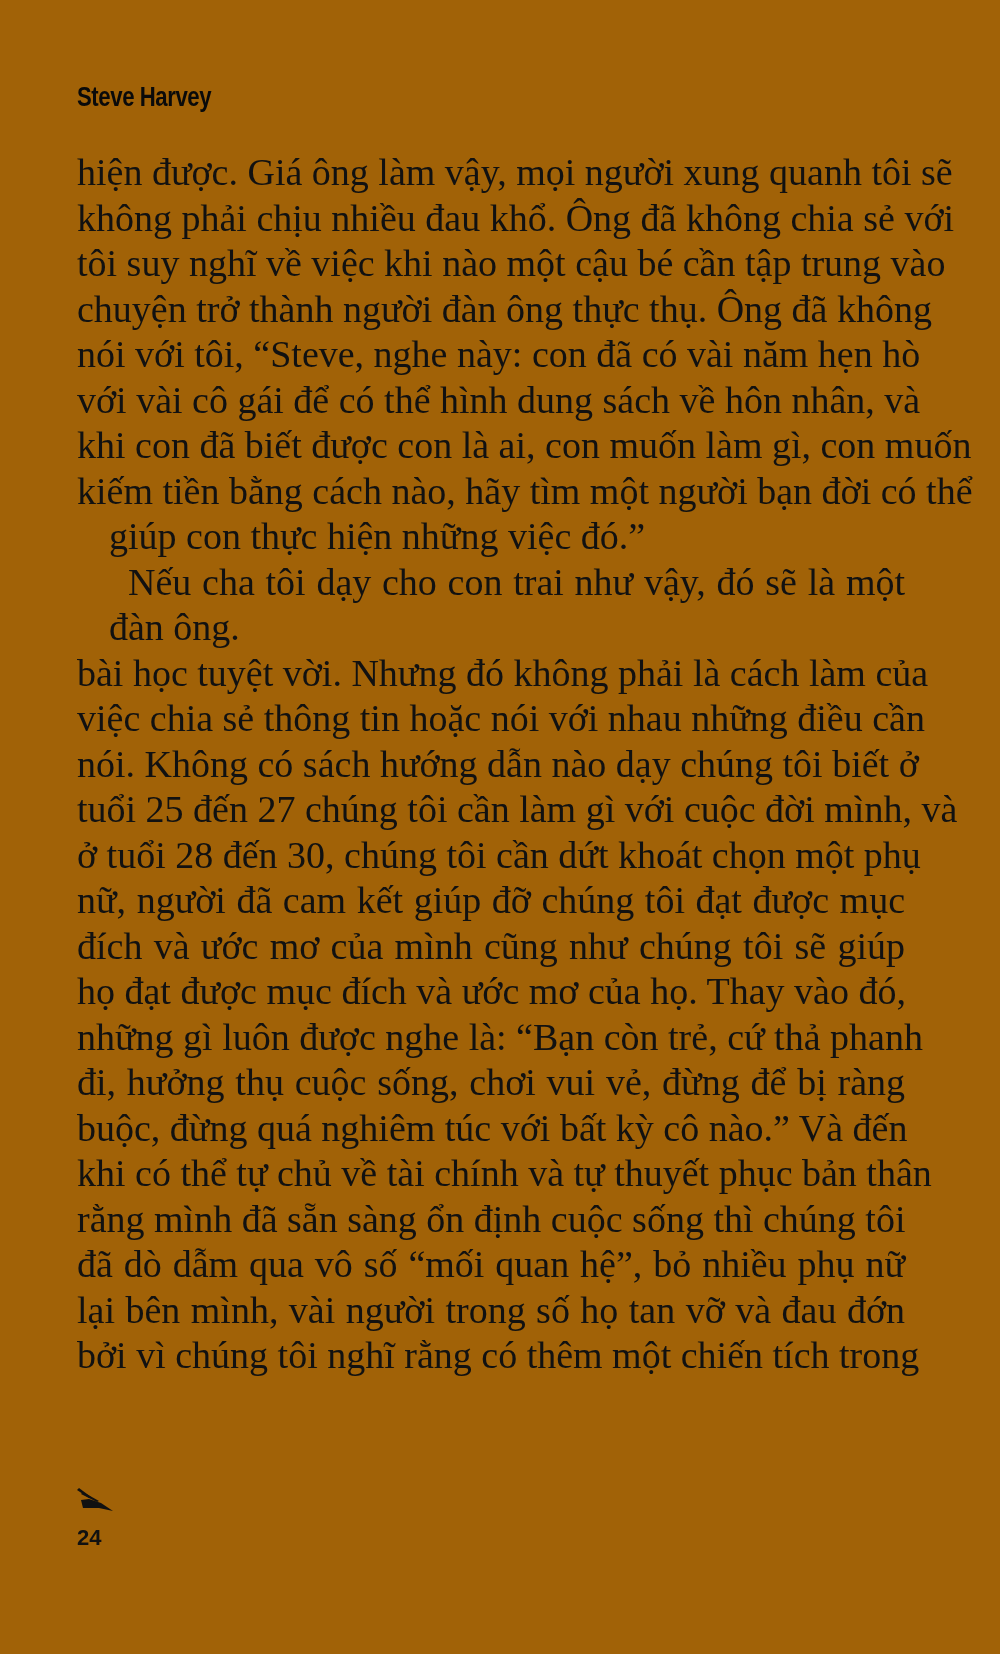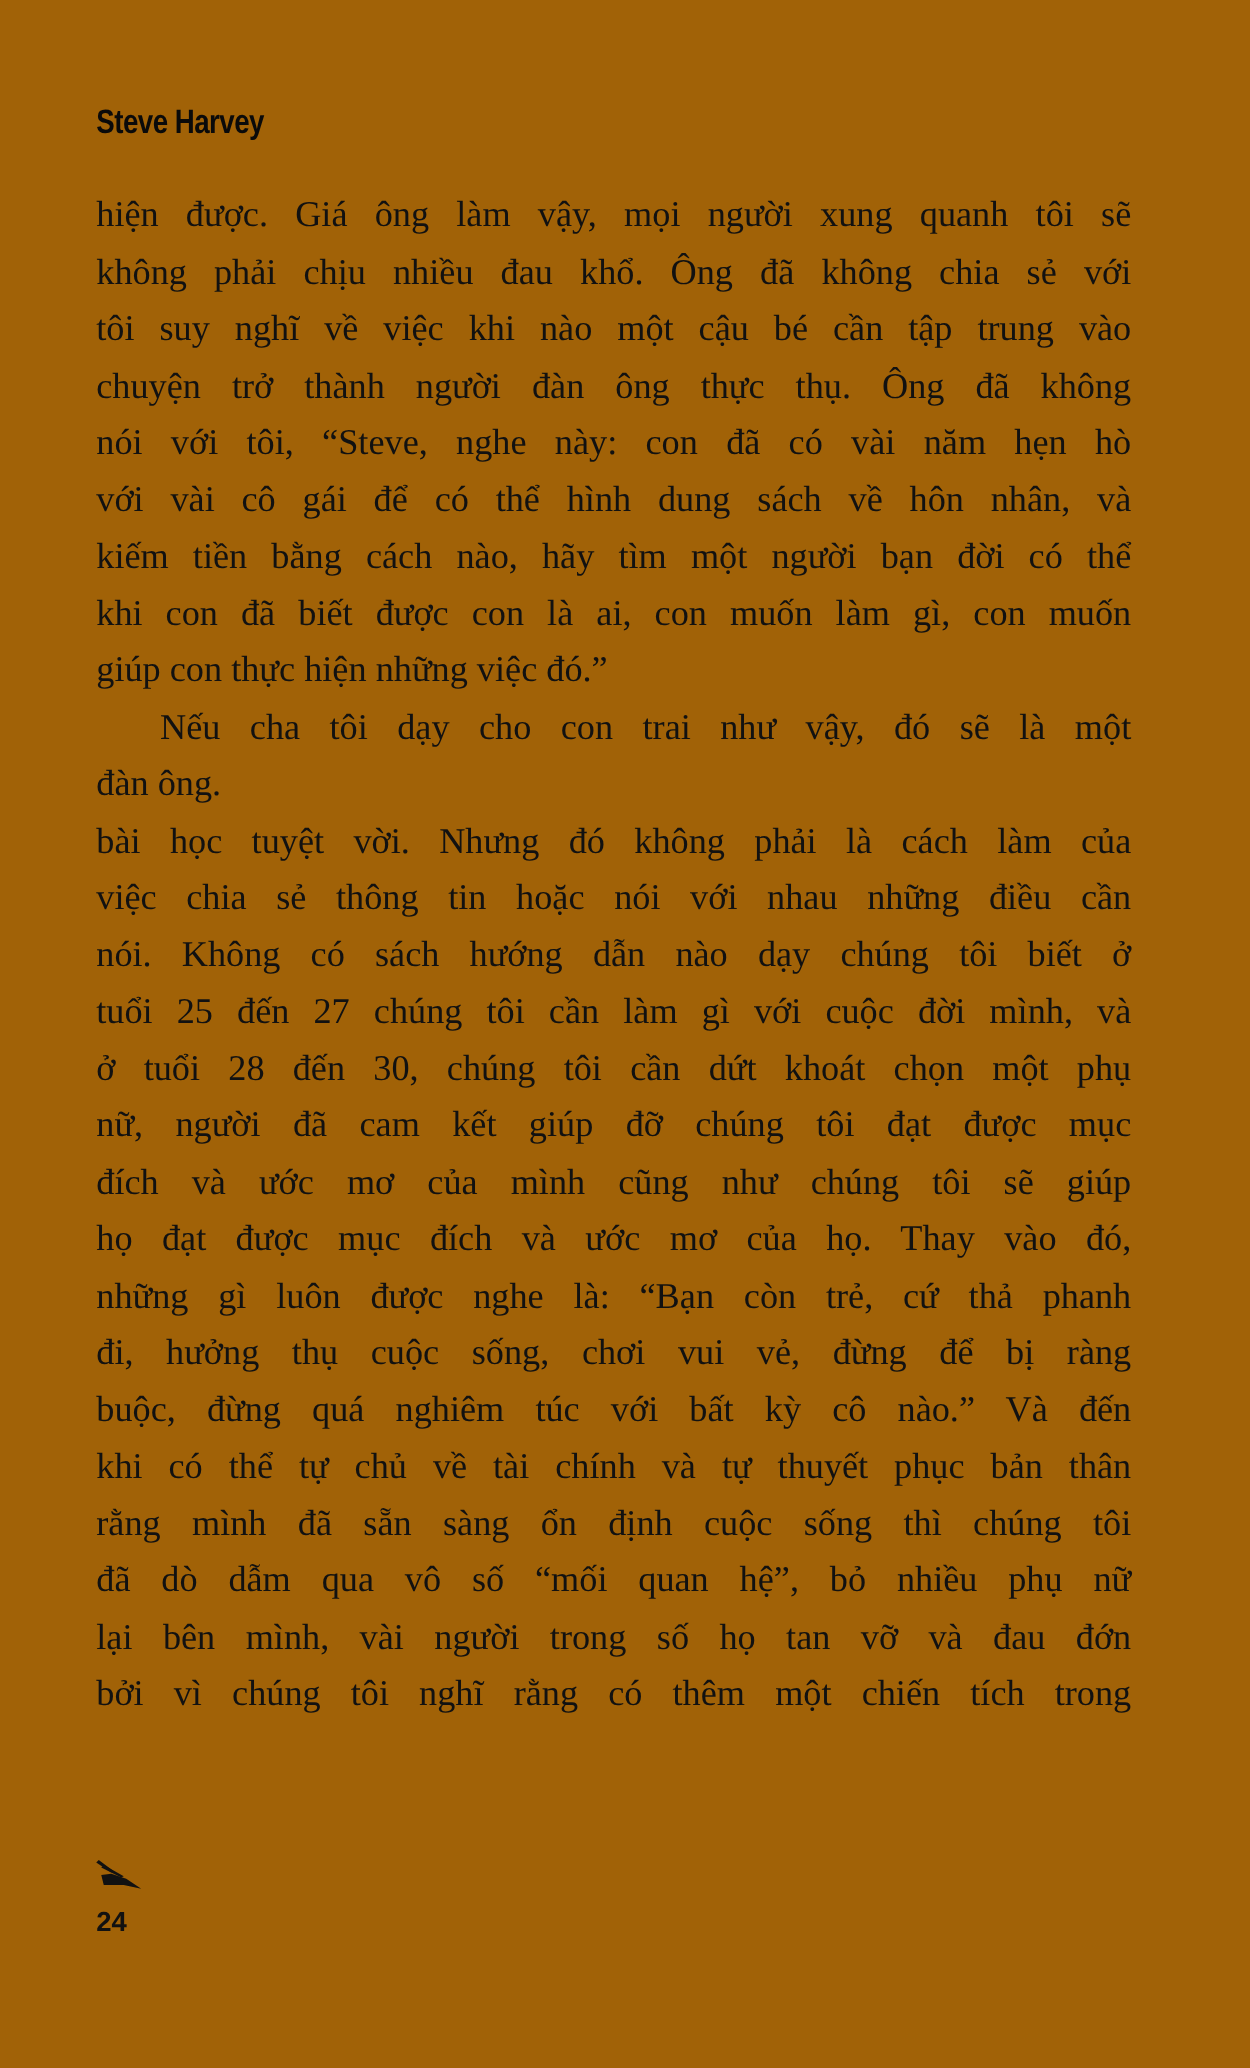--- a/index.html
+++ b/index.html
@@ -33,33 +33,34 @@
       transform: scaleX(0.82);
       transform-origin: left center;
       color: #0a0a0a;
     }
     .body-text {
       position: absolute;
       left: 77px;
       top: 150px;
       width: 828px;
       font-family: "Liberation Serif", serif;
-      font-size: 29px;
+      font-size: 38px;
       line-height: 45.5px;
       color: #111111;
     }
     .line {
       display: block;
       white-space: nowrap;
       text-align: justify;
       text-align-last: justify;
       height: 45.5px;
     }
     .line.last {
       text-align-last: left;
+      margin-left: 32px;
     }
     .line.indent {
       padding-left: 51px;
     }
     .folio {
       position: absolute;
       left: 75px;
       top: 1488px;
     }
     .ornament {
@@ -84,22 +85,22 @@
 
   <div class="running-head">Steve Harvey</div>
 
   <div class="body-text" id="body-text">
       <span class="line">hiện được. Giá ông làm vậy, mọi người xung quanh tôi sẽ</span>
       <span class="line">không phải chịu nhiều đau khổ. Ông đã không chia sẻ với</span>
       <span class="line">tôi suy nghĩ về việc khi nào một cậu bé cần tập trung vào</span>
       <span class="line">chuyện trở thành người đàn ông thực thụ. Ông đã không</span>
       <span class="line">nói với tôi, “Steve, nghe này: con đã có vài năm hẹn hò</span>
       <span class="line">với vài cô gái để có thể hình dung sách về hôn nhân, và</span>
+      <span class="line">khi con đã biết được con là ai, con muốn làm gì, con muốn</span>
       <span class="line">kiếm tiền bằng cách nào, hãy tìm một người bạn đời có thể</span>
-      <span class="line">khi con đã biết được con là ai, con muốn làm gì, con muốn</span>
       <span class="line last">giúp con thực hiện những việc đó.”</span>
       <span class="line indent">Nếu cha tôi dạy cho con trai như vậy, đó sẽ là một</span>
       <span class="line last">đàn ông.</span>
       <span class="line">bài học tuyệt vời. Nhưng đó không phải là cách làm của</span>
       <span class="line">việc chia sẻ thông tin hoặc nói với nhau những điều cần</span>
       <span class="line">nói. Không có sách hướng dẫn nào dạy chúng tôi biết ở</span>
       <span class="line">tuổi 25 đến 27 chúng tôi cần làm gì với cuộc đời mình, và</span>
       <span class="line">ở tuổi 28 đến 30, chúng tôi cần dứt khoát chọn một phụ</span>
       <span class="line">nữ, người đã cam kết giúp đỡ chúng tôi đạt được mục</span>
       <span class="line">đích và ước mơ của mình cũng như chúng tôi sẽ giúp</span>

